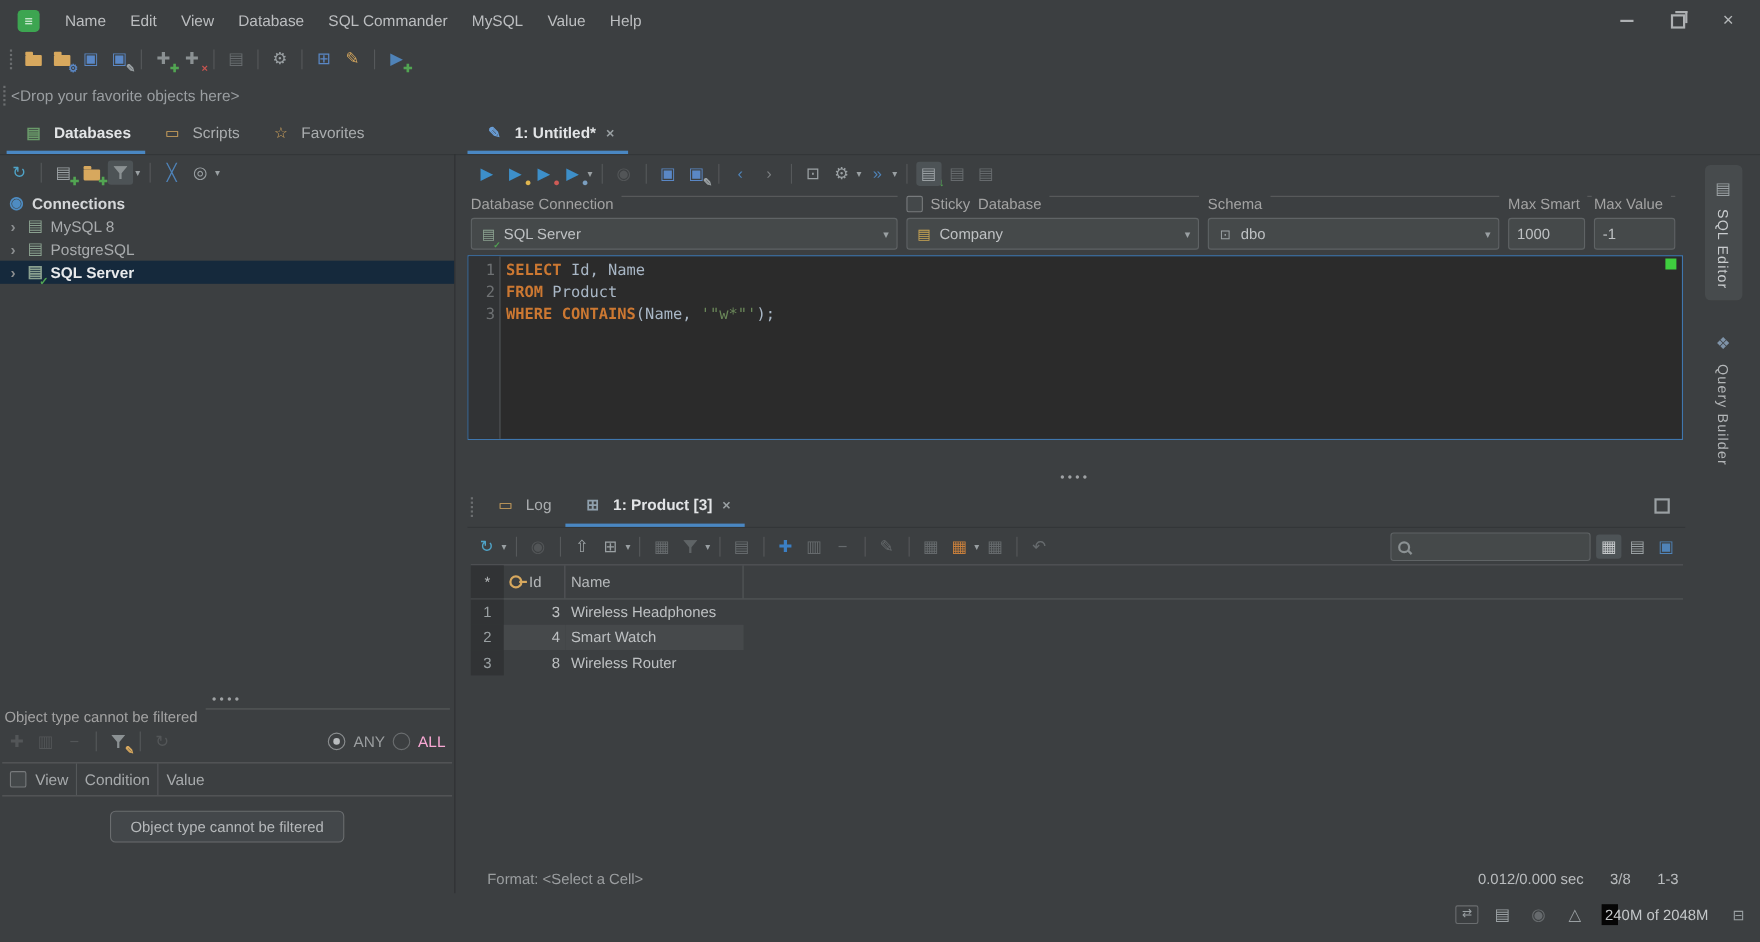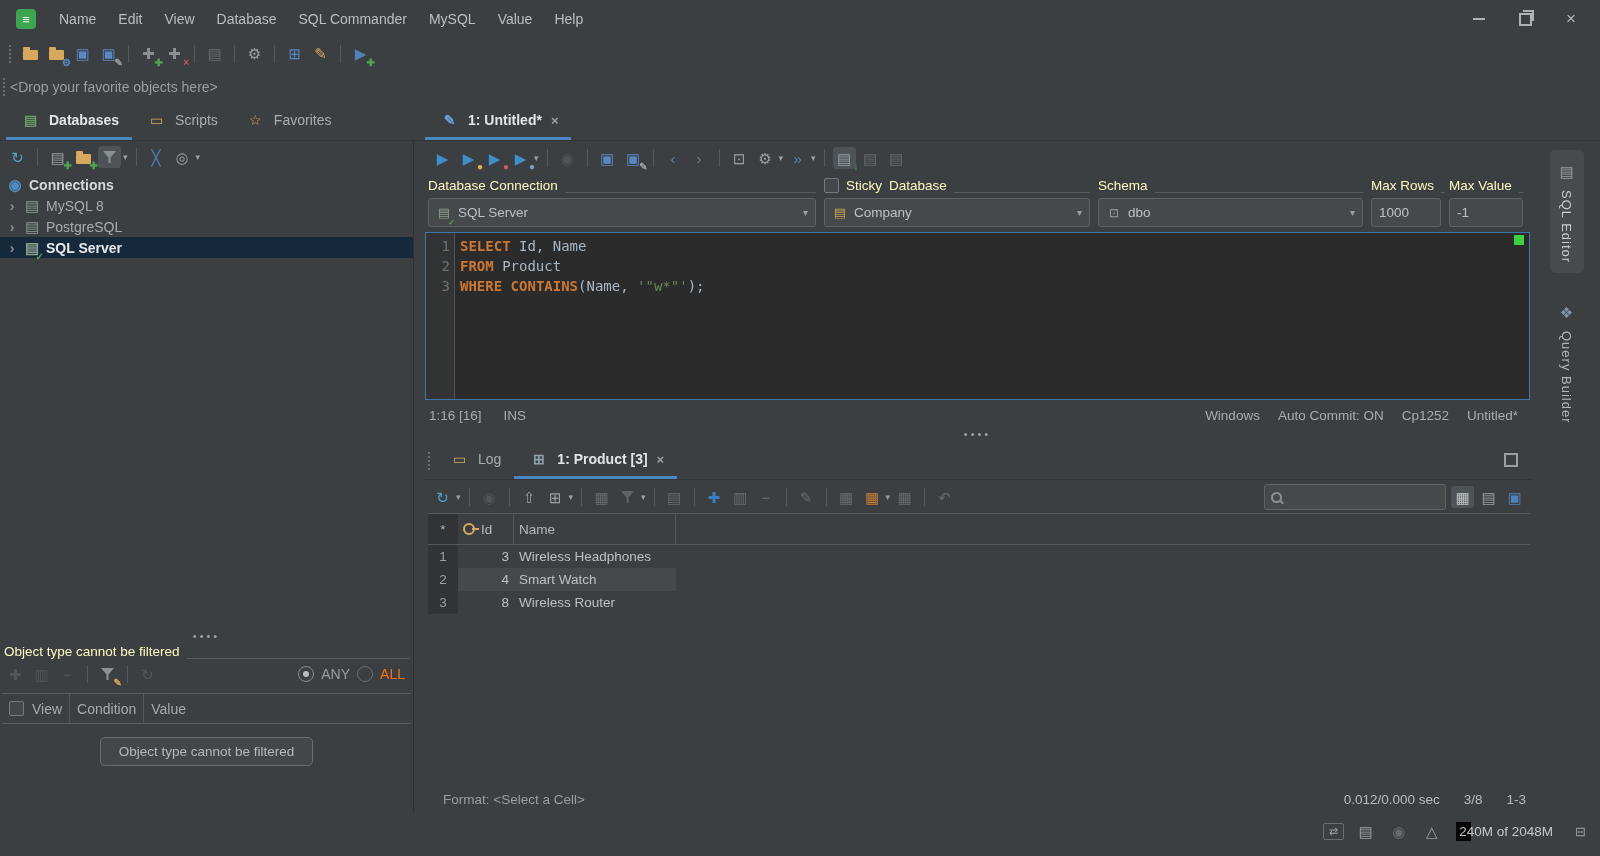--- a/index.html
+++ b/index.html
@@ -18,21 +18,21 @@
   .ic .badge{position:absolute;right:-3px;bottom:-3px;font-size:10px;font-weight:bold}
   .chev{font-size:9px;color:#9aa0a3;margin-left:-1px}
   .sh-folder{width:15px;height:10px;background:var(--fc,#d7a85e);border-radius:1px;position:relative;margin-top:3px}
   .sh-folder:before{content:"";position:absolute;top:-3px;left:0;width:7px;height:3px;background:var(--fc,#d7a85e);border-radius:1px 1px 0 0}
   .sh-funnel{width:13px;height:12px;background:var(--fc,#8b9193);
      clip-path:polygon(0 0,100% 0,58% 55%,58% 100%,42% 100%,42% 55%)}
   .sh-key{width:8px;height:8px;border:2px solid #d7a85e;border-radius:50%;position:relative;margin-right:6px}
   .sh-key:after{content:"";position:absolute;left:7px;top:3px;width:7px;height:2px;background:#d7a85e}
   .sh-mag{width:7px;height:7px;border:2px solid #8b9193;border-radius:50%;position:relative;flex:none}
   .sh-mag:after{content:"";position:absolute;width:5px;height:2px;background:#8b9193;transform:rotate(45deg);right:-4px;bottom:-2px}
-  .legend{display:flex;align-items:flex-end;gap:7px;color:#fef9c3;font-size:13.5px;white-space:nowrap}
+  .legend{display:flex;align-items:flex-start;gap:7px;color:#a3a3a3;font-size:13.5px;white-space:nowrap}
   .legend:after{content:"";flex:1;min-width:4px;height:1px;background:#5a5d5e}
   .cb{width:13px;height:13px;border:1px solid #777a7c;background:#44484a;border-radius:2px;flex:none}
   .radio{width:14px;height:14px;border:1px solid #8b8e90;border-radius:50%;display:inline-flex;align-items:center;justify-content:center;flex:none}
   .radio.sel:after{content:"";width:6px;height:6px;border-radius:50%;background:#b9bcbe}
   .radio.off{border-color:#6a6d6f}
   .dots{color:#9fa2a4;letter-spacing:3px;font-size:11px;text-align:center}
   
   #titlebar{left:0;top:0;width:1600px;height:38px;display:flex;align-items:center}
   .appicon{width:20px;height:20px;margin:0 12px 0 16px;border-radius:4px;background:#3da551;
            color:#eaf6ec;display:flex;align-items:center;justify-content:center;font-size:13px;font-weight:bold}
@@ -305,21 +305,21 @@
           </span>
           <span class="sep"></span>
           <span class="ic dim">
             <span style="color: rgb(111, 114, 116);">↻</span>
           </span>
         </span>
       <span style="margin-left:auto;display:flex;align-items:center;gap:7px;color:#9b9ea0;padding-right:4px">
         <span class="radio sel"></span>
         <span>ANY</span>
         <span class="radio off"></span>
-        <span style="color:#f97316">ALL</span>
+        <span style="color:#f9a8d4">ALL</span>
       </span>
     </div>
     <div id="filter-cols">
         <span class="colcell">
           <span class="cb"></span>
           <span>View</span>
         </span>
         <span class="colcell">Condition</span>
         <span class="colcell">Value</span>
       </div>
@@ -419,21 +419,21 @@
           <span>Schema</span>
         </div>
       <div class="dd">
         <span class="ic" style="width:16px;font-size:12px;color:#9aa0a3">⊡</span>
         <span class="val">dbo</span>
         <span class="ddchev">▾</span>
       </div>
     </div>
     <div class="fgroup" style="width:70px">
       <div class="legend">
-          <span>Max Rows</span>
+          <span>Max Smart</span>
         </div>
       <div class="inp">
           <span>1000</span>
         </div>
     </div>
     <div class="fgroup" style="width:74px">
       <div class="legend">
           <span>Max Value</span>
         </div>
       <div class="inp">
@@ -445,32 +445,20 @@
   <div id="editor">
     <div id="gutter">
         <div>1</div>
         <div>2</div>
         <div>3</div>
       </div>
     <div id="code"><div class="cline"><span class="tk-kw">SELECT</span><span class="tk-pl"> Id, Name</span></div><div class="cline"><span class="tk-kw">FROM</span><span class="tk-pl"> Product</span></div><div class="cline"><span class="tk-kw">WHERE</span><span class="tk-pl"> </span><span class="tk-kw">CONTAINS</span><span class="tk-pl">(Name, </span><span class="tk-str">'"w*"'</span><span class="tk-pl">);</span></div></div>
     <div id="err-strip"></div>
   </div>
 
-  <div id="ed-status">
-    <span class="gap" id="ed-status-left">
-        <span>1:16 [16]</span>
-        <span>INS</span>
-      </span>
-    <span class="right" id="ed-status-right">
-        <span>Windows</span>
-        <span>Auto Commit: ON</span>
-        <span>Cp1252</span>
-        <span>Untitled*</span>
-      </span>
-  </div>
 
   <div id="h-split">
       <div class="dots">••••</div>
     </div>
 
   <div id="results">
     <div id="r-tabs" class="tabrow">
       <span class="grip" style="align-self:center"></span>
       <span id="r-tabs-inner" class="tabrow">
           <div class="tab">

